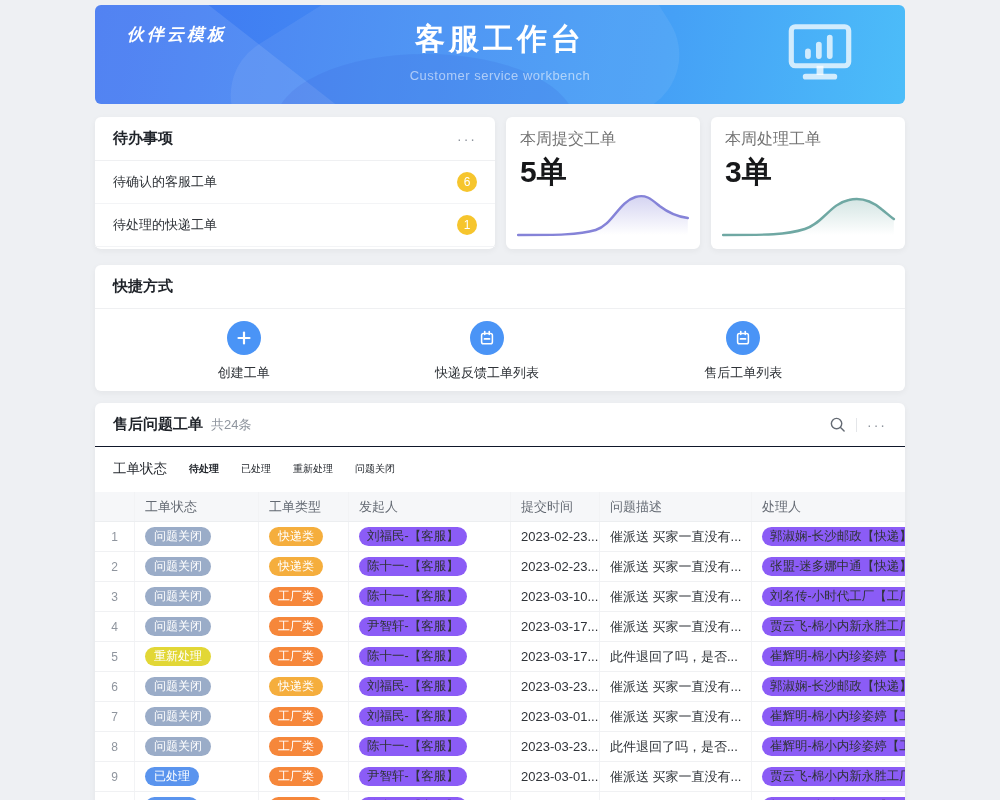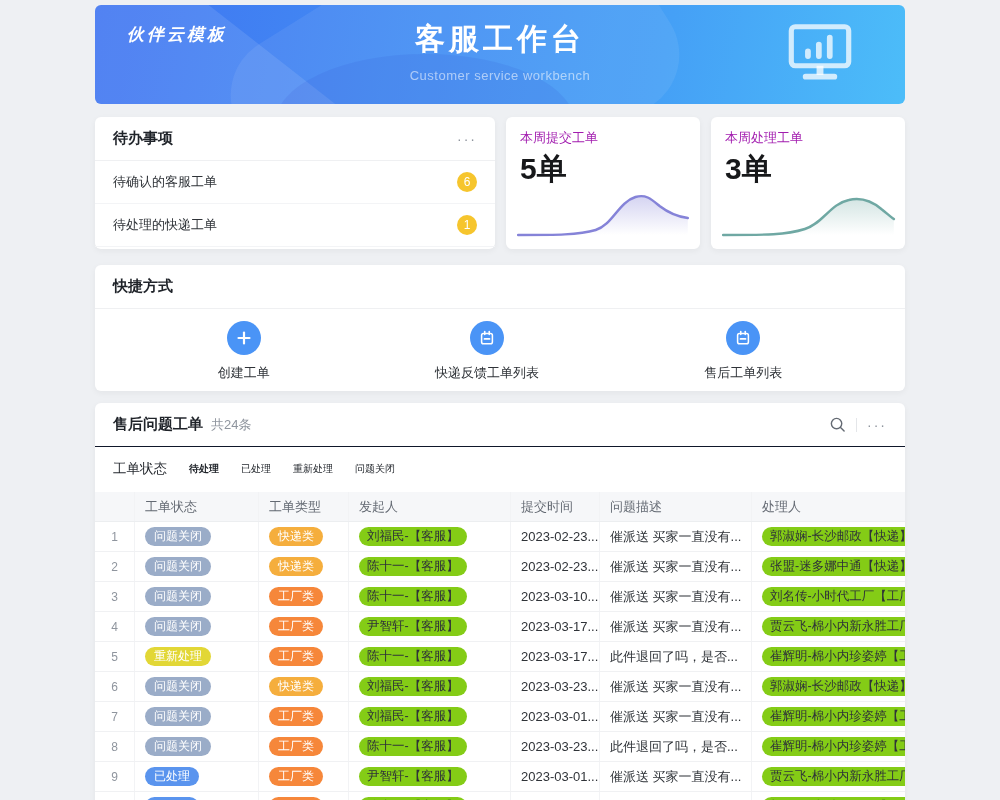--- a/index.html
+++ b/index.html
@@ -36,21 +36,21 @@
   .todo-card { flex:0 0 400px; display:flex; flex-direction:column; }
   .todo-card .card-head { border-bottom:1px solid #eff0f2; }
   .todo-row { display:flex; align-items:center; padding:0 18px; height:43px;
     border-bottom:1px solid #f3f4f6; cursor:pointer; }
   .todo-label { font-size:13px; color:#2f3338;text-align:right; }
   .todo-badge { margin-left:auto; min-width:20px; height:20px; border-radius:10px;
     background:#f6c52d; color:#fff; font-size:12px; display:flex; align-items:center;
     justify-content:center; padding:0 5px; }
 
   .stat-card { flex:1; position:relative; overflow:hidden; padding:12px 14px 0; }
-  .stat-label { font-size:13px; color:#a21caf; }
+  .stat-label { font-size:16px; color:#737373; }
   .stat-value { font-size:30px; font-weight:700; color:#17181a; margin-top:2px; }
   .spark { position:absolute; left:8px; right:8px; bottom:6px; width:calc(100% - 16px); height:58px; }
 
   
   .shortcut-card { margin-top:16px; height:126px; }
   .shortcut-card .card-head { border-bottom:1px solid #eff0f2; }
   .shortcut-list { display:flex; justify-content:space-around; padding:12px 40px 0; }
   .shortcut { display:flex; flex-direction:column; align-items:center; cursor:pointer; }
   .shortcut-circle { width:34px; height:34px; border-radius:50%; background:#4a94f6;
     display:flex; align-items:center; justify-content:center; }
@@ -72,21 +72,21 @@
   .td { height:100%; display:flex; align-items:center; padding:0 10px;
     border-right:1px solid #f2f3f5; overflow:hidden; white-space:nowrap; }
   .td:last-child { border-right:none; }
   .c0 { flex:0 0 40px; justify-content:center; padding:0; }
   .c1 { flex:0 0 124px; } .c2 { flex:0 0 90px; } .c3 { flex:0 0 162px; }
   .c4 { flex:0 0 89px; } .c5 { flex:0 0 152px; } .c6 { flex:1 1 auto; }
   .tr.head .td { font-size:13px; color:#646a73; }
   .rownum { font-size:12px; color:#8f959e; }
   .pill { display:inline-block; padding:1px 9px; border-radius:11px; color:#fff;
     font-size:12px; line-height:17px; }
-  .gray-pill { display:inline-block; background:#84cc16; color:#2f3338; border-radius:10px;
+  .gray-pill { display:inline-block; background:#8b5cf6; color:#2f3338; border-radius:10px;
     padding:1px 8px; font-size:12.5px; line-height:17px; white-space:nowrap; }
   .cell-text { font-size:13px; color:#2f3338; }
 
   svg { display:block; }
 </style>
 </head>
 <body>
 
 <div class="page">
 

